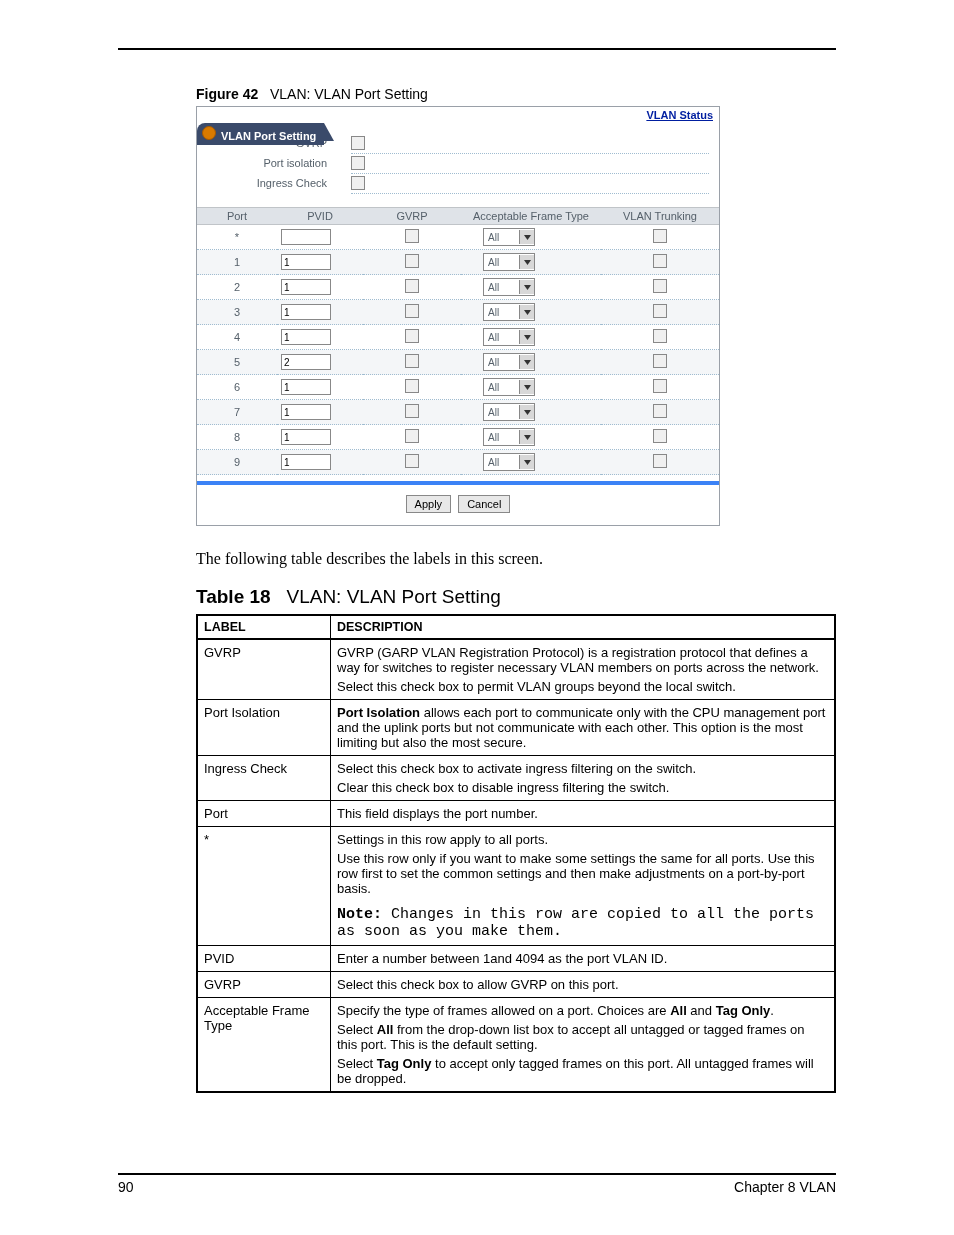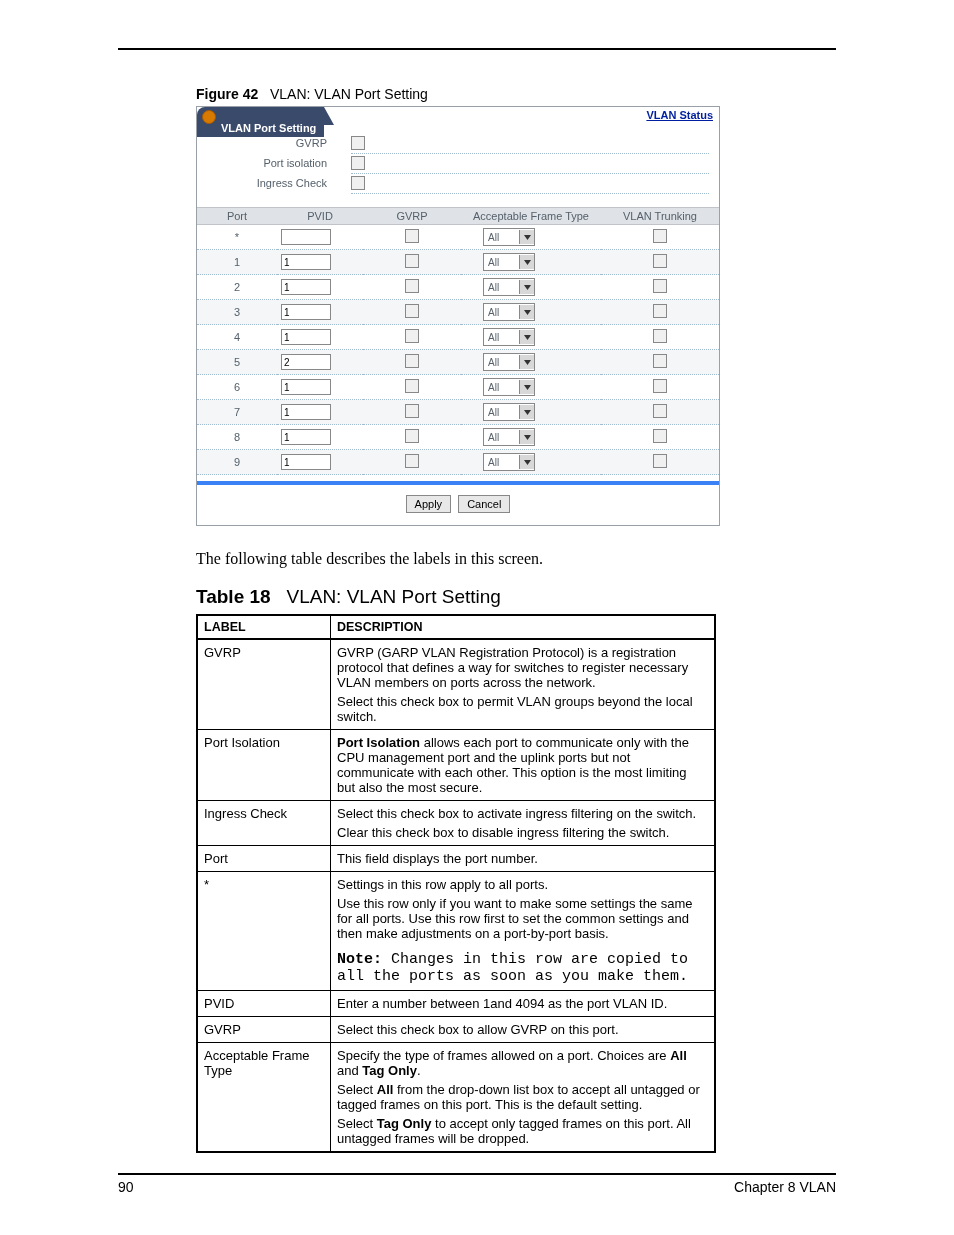--- a/index.html
+++ b/index.html
@@ -42,27 +42,27 @@
     color: #55606a;
   }
   .panel-header {
     position: relative;
     height: 18px;
     background: #fff;
   }
   .panel-tab {
     position: absolute;
     left: 0;
-    top: 0;
+    top: 16px;
     height: 18px;
     background: #3a4a6a;
     color: #fff;
     font-weight: bold;
     font-size: 11px;
-    padding: 12px 8px 0 24px;
+    padding: 4px 8px 0 24px;
     display: flex;
     align-items: center;
     border-radius: 8px 0 0 0;
   }
   .panel-tab::before {
     content: "";
     position: absolute;
     left: 5px;
     top: 3px;
     width: 12px;
@@ -184,21 +184,21 @@
     font-family: "Times New Roman", Times, serif;
     font-size: 16px;
     margin: 24px 0 18px 78px;
   }
   .table-caption {
     font-size: 19px;
     margin: 0 0 6px 78px;
   }
   .desc-table {
     margin-left: 78px;
-    width: 520px;
+    width: 640px;
     border-collapse: collapse;
     font-size: 13px;
     border: 2px solid #000;
   }
   .desc-table th {
     text-align: left;
     font-weight: bold;
     padding: 4px 6px;
     border: 1px solid #000;
     border-bottom: 2px solid #000;

